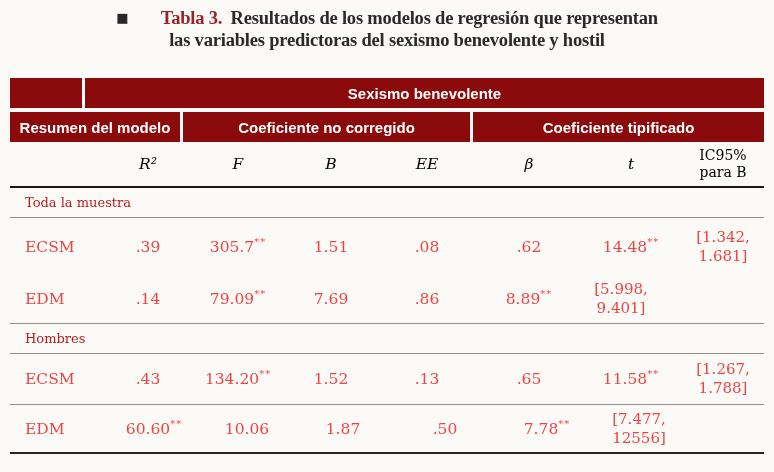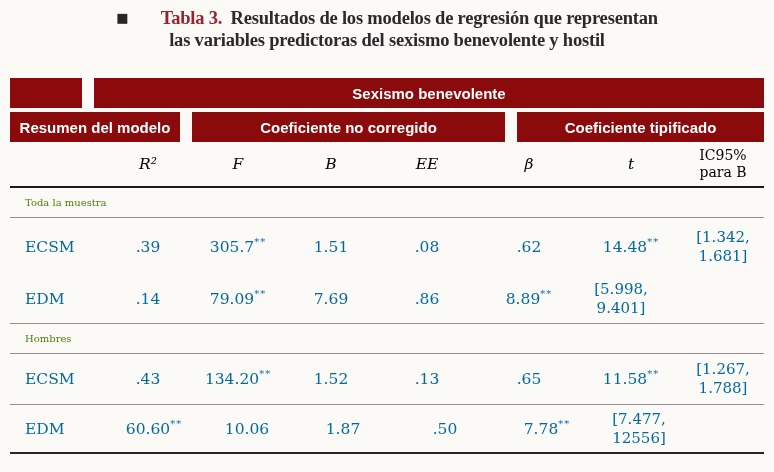--- a/index.html
+++ b/index.html
@@ -15,31 +15,31 @@
     text-align:center;
     font-family:"Liberation Serif", serif;
     font-weight:bold; font-size:18.5px; line-height:22px;
     color:#2b292c; letter-spacing:-0.2px;
   }
   .title-bullet { color:#2b2528; font-size:13px; margin-right:8px; vertical-align:2px; font-family:"DejaVu Sans", sans-serif; }
   .title-accent { color:#99232b; margin-right:4px;margin-left:20px; }
   
   .tbl { position:absolute; left:10px; top:78px; width:754px; }
   
-  .red-row { display:flex; gap:12px; }
+  .red-row { display:flex; gap:3px; }
   .red-row.first { margin-bottom:4px; }
   .red-cell {
     background:#8b0a0c; color:#ffffff; height:30px;
     display:flex; align-items:center; justify-content:center;
     font-family:"Liberation Sans", sans-serif; font-weight:bold; font-size:15px;
   }
   .rc-spacer { width:72px; }
   .rc-grow { flex:1; }
   .rc-sub1 { width:170px; }
-  .rc-sub2 { width:313px; }
+  .rc-sub2 { width:287px; }
   .rc-sub3 { flex:1; }
   
   .c  { flex:0 0 auto; text-align:center; }
   .c0 { width:96px;  text-align:left; padding-left:15px; }
   .c1 { width:84px; }
   .c2 { width:96px; }
   .c3 { width:90px; }
   .c4 { width:102px; }
   .c5 { width:102px; }
   .c6 { width:102px; }
@@ -50,25 +50,25 @@
     border-bottom:2px solid #1a1a1a;
     font-size:15.5px; color:#21202
 3; font-style:italic;
   }
   .colhead .ichead {
     font-style:normal; font-size:14px; line-height:17px;
   }
   
   .sec {
     display:flex; align-items:center; height:30px;
-    padding-left:15px; font-size:10px; color:#4d7c0f;
+    padding-left:15px; font-size:13px; color:#b91c1c;
     border-bottom:1px solid #8f8f8f;
   }
   
-  .drow { display:flex; align-items:center; font-size:15.5px; color:#0369a1; }
+  .drow { display:flex; align-items:center; font-size:15.5px; color:#ef4444; }
   .h57 { height:57px; }
   .h49 { height:49px; }
   .h51 { height:51px; }
   .b-thin { border-bottom:1px solid #8f8f8f; }
   .b-thick { border-bottom:2px solid #262626; }
   .drow sup { font-size:10px; position:relative; top:-1px; letter-spacing:1px; }
   .ic { line-height:19px; font-size:15px; }
 </style>
 </head>
 <body>

